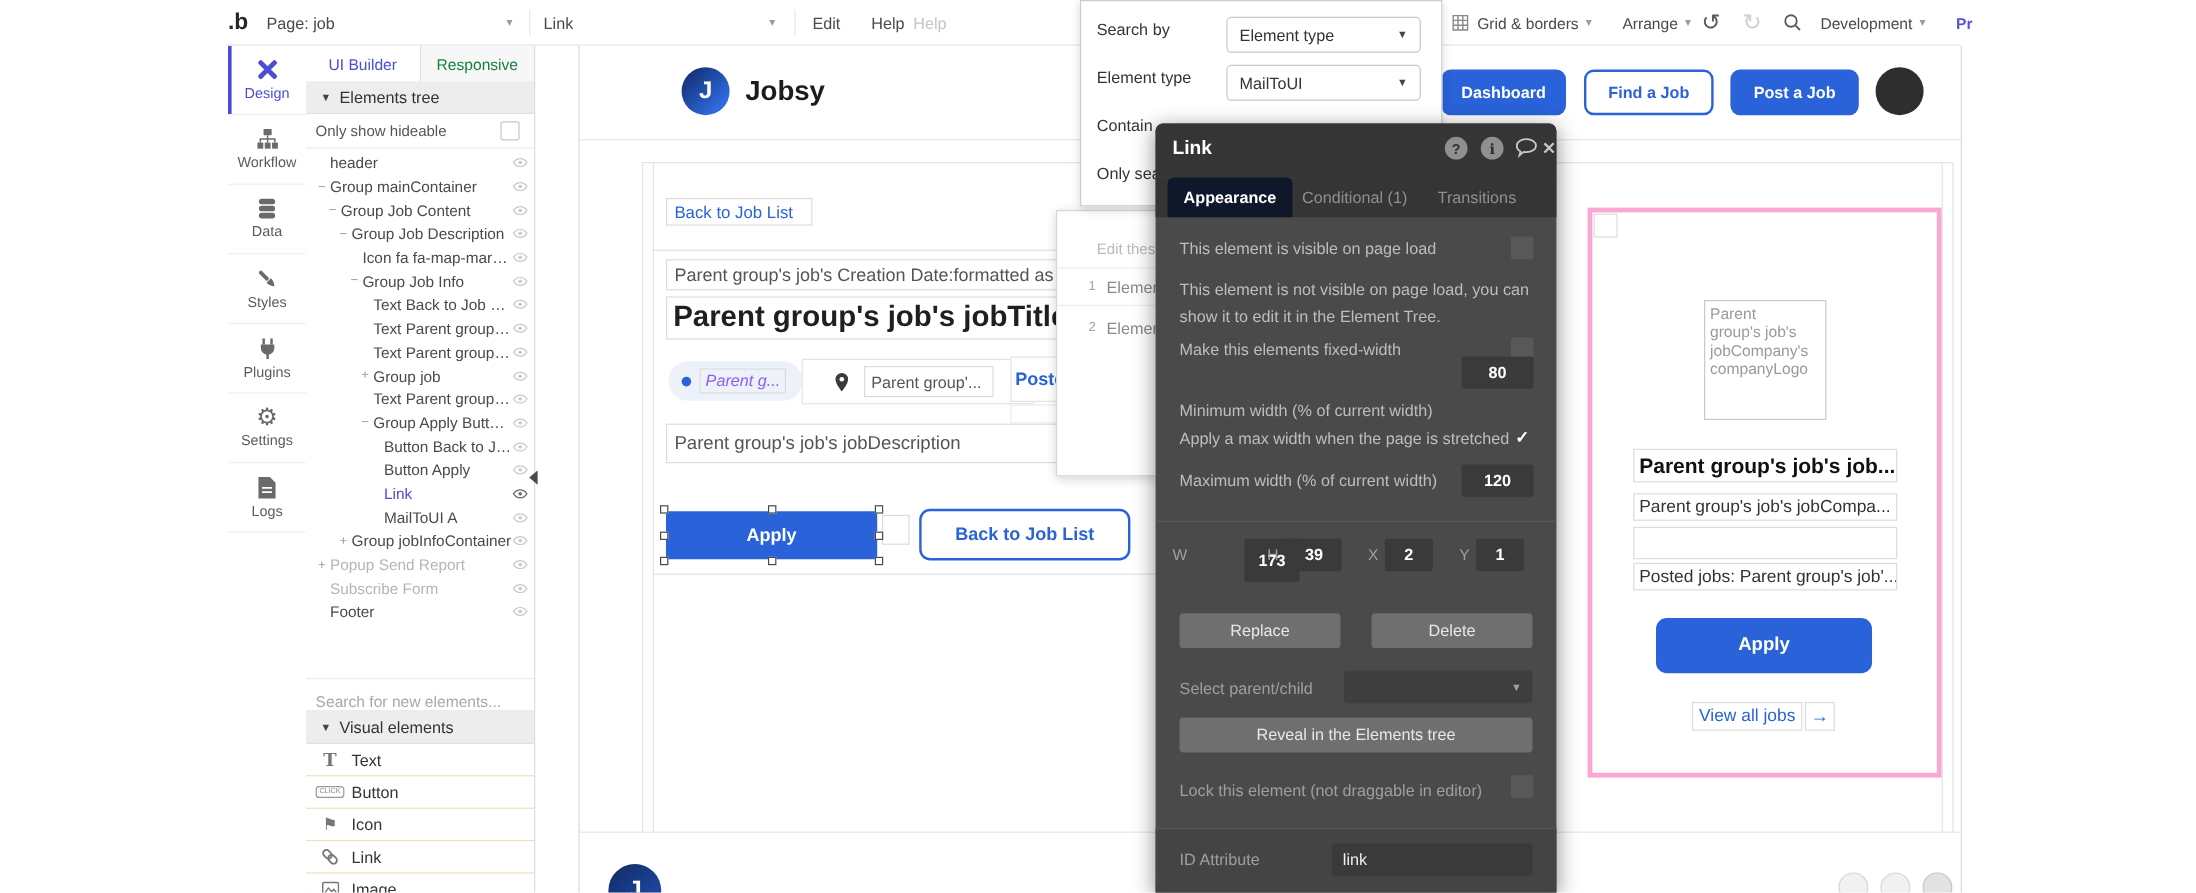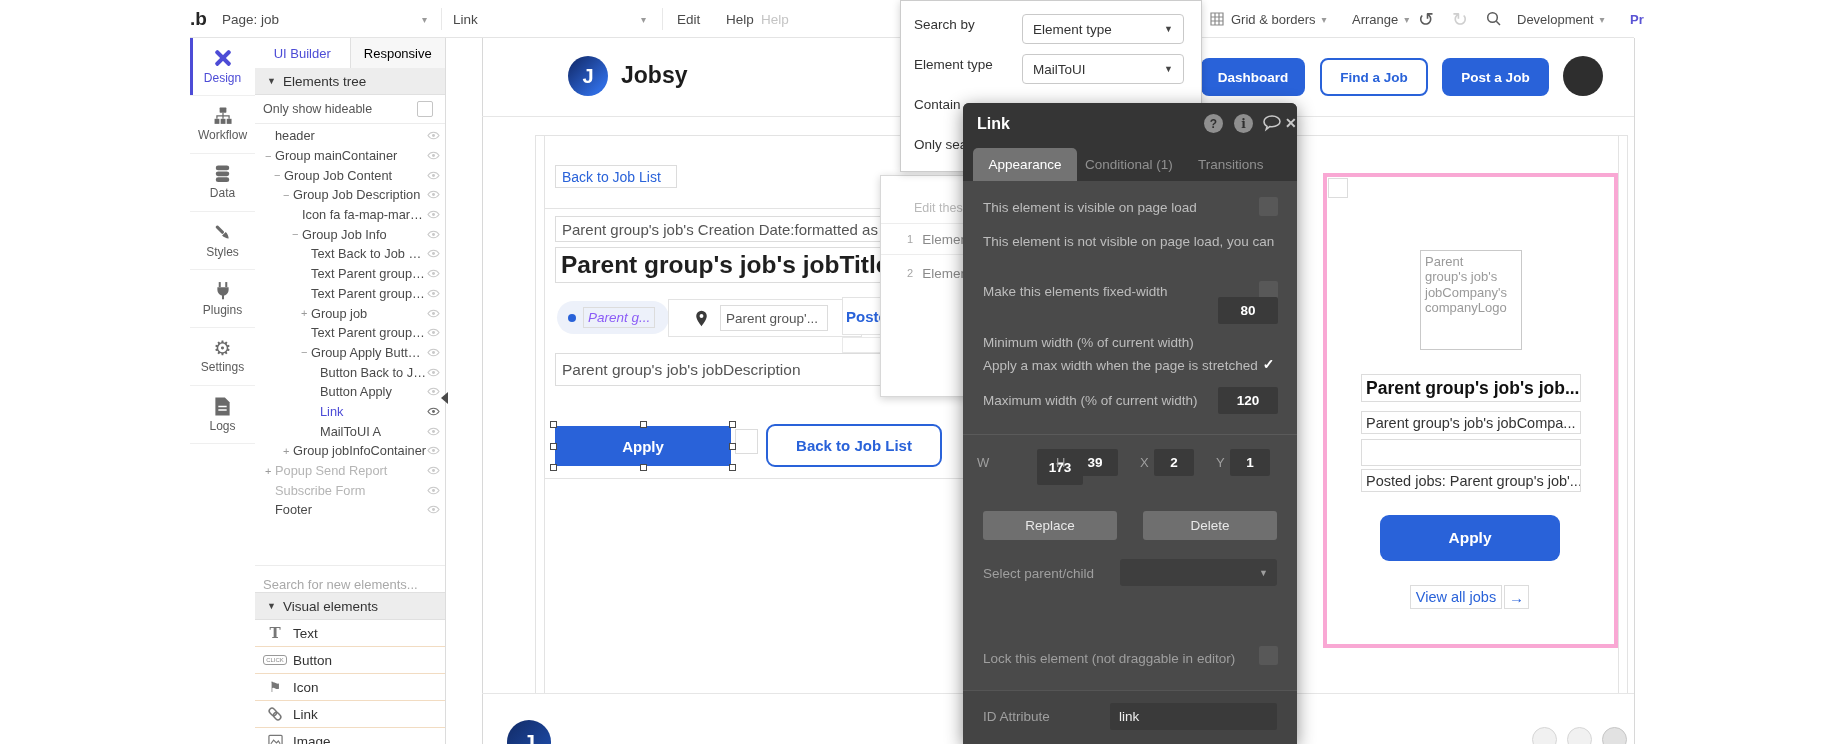--- a/index.html
+++ b/index.html
@@ -19,21 +19,21 @@
   .rail-item{position:relative;height:57px;border-bottom:1px solid #efefef;display:flex;flex-direction:column;align-items:center;justify-content:center;gap:3px;color:#5b5b5b;}
   .rail-item .rlabel{font-size:12px;}
   .rail-item.active{color:#4d4cd6;}
   .rail-item.active::before{content:"";position:absolute;left:0;top:0;width:3px;height:100%;background:#4d4cd6;}
   .rail-item svg{display:block;}
   
   .panel{position:absolute;left:255px;top:38px;width:190px;height:706px;background:#fff;border-right:1px solid #dcdcdc;z-index:10;}
   .ptabs{position:absolute;left:0;top:0;width:190px;height:30px;border-bottom:1px solid #e0e0e0;display:flex;}
   .ptab{flex:1;display:flex;align-items:center;justify-content:center;font-size:13px;}
   .ptab.on{color:#4d4cd6;}
-  .ptab.off{background:#f7f7f7;border-left:1px solid #e0e0e0;color:#000000;}
+  .ptab.off{background:#f7f7f7;border-left:1px solid #e0e0e0;color:#15803d;}
   .sect{position:absolute;left:0;width:190px;height:27px;background:#ededed;border-bottom:1px solid #e0e0e0;
         display:flex;align-items:center;font-size:13.5px;color:#333;padding-left:12px;box-sizing:border-box;gap:7px;}
   .sect .tri{font-size:9px;color:#444;}
   .trow{display:flex;align-items:center;height:19.7px;font-size:12.8px;color:#4a4a4a;padding-right:5px;}
   .trow .marker{width:10px;flex:none;color:#9a9a9a;font-size:11px;}
   .trow .tlabel{flex:1;white-space:nowrap;overflow:hidden;text-overflow:ellipsis;}
   .trow .eye{flex:none;color:#c9c9c9;display:flex;}
   .trow.selected .tlabel{color:#4d4cd6;}
   .trow.selected .eye{color:#6a6a6a;}
   .trow.muted .tlabel{color:#b5b5b5;}
@@ -53,21 +53,21 @@
   
   .spanel{position:absolute;background:#fff;border:1px solid #ccc;box-shadow:0 2px 8px rgba(0,0,0,.18);box-sizing:border-box;}
   .sel{position:absolute;border:1px solid #c9c9c9;border-radius:4px;background:#fff;display:flex;align-items:center;font-size:13.5px;color:#333;padding:0 10px;box-sizing:border-box;justify-content:space-between;}
   .slabel{position:absolute;font-size:13.5px;color:#333;}
   
   .popup{position:absolute;left:963px;top:103px;width:334px;height:641px;background:#4a4a4a;border-radius:6px 6px 0 0;
          box-shadow:0 4px 18px rgba(0,0,0,.45);z-index:40;}
   .pophead{position:absolute;left:0;top:0;width:334px;height:45px;background:#353535;border-radius:6px 6px 0 0;}
   .poptabs{position:absolute;left:0;top:45px;width:334px;height:33px;background:#353535;}
   .ptab2{position:absolute;top:0;height:33px;display:flex;align-items:center;font-size:13.5px;color:#909090;}
-  .ptab2.on{background:#737373;border-radius:5px 5px 0 0;color:#fff;font-weight:normal;justify-content:center;}
+  .ptab2.on{background:#0f172a;border-radius:5px 5px 0 0;color:#fff;font-weight:bold;justify-content:center;}
   .plabel{position:absolute;font-size:13.5px;color:#bdbdbd;}
   .pmut{position:absolute;font-size:13px;color:#9f9f9f;}
   .pcb{position:absolute;width:19px;height:19px;background:#585858;border-radius:2px;display:flex;align-items:center;justify-content:center;color:#fff;font-weight:bold;font-size:14px;}
   .pinput{position:absolute;background:#3a3a3a;border-radius:2px;color:#fff;font-weight:bold;font-size:13.5px;display:flex;align-items:center;justify-content:center;}
   .pbtn{position:absolute;background:#6f6f6f;border-radius:3px;color:#e8e8e8;font-size:13.5px;display:flex;align-items:center;justify-content:center;}
   .circ-ic{width:19px;height:19px;border-radius:50%;background:#8f8f8f;color:#303030;font-weight:bold;font-size:12px;display:flex;align-items:center;justify-content:center;}
   .icon-undo::before{content:"↺";}
   .icon-redo::before{content:"↻";}
 </style>
 </head>
@@ -599,20 +599,21 @@
       <div class="ptab2 on" style="left:10px;width:104px;">Appearance</div>
       <div class="ptab2" style="left:122px;">Conditional (1)</div>
       <div class="ptab2" style="left:235px;">Transitions</div>
     </div>
 
     <span class="plabel" style="left:20px;top:97px;">This element is visible on page load</span>
     <span class="pcb" style="left:296px;top:94px;"></span>
 
     <div class="plabel" style="left:20px;top:128px;line-height:1.6;">
       <div>This element is not visible on page load, you can</div>
+      <div>show it to edit it in the Element Tree.</div>
     </div>
 
     <span class="plabel" style="left:20px;top:181px;">Make this elements fixed-width</span>
     <span class="pcb" style="left:296px;top:178px;"></span>
 
     <span class="plabel" style="left:20px;top:232px;">Minimum width (% of current width)</span>
     <span class="pinput" style="left:255px;top:194px;width:60px;height:27px;">80</span>
 
     <span class="plabel" style="left:20px;top:255px;">Apply a max width when the page is stretched</span>
     <span class="pcb" style="left:296px;top:251px;background:transparent;">
@@ -634,20 +635,21 @@
     <span class="pinput" style="left:267px;top:346px;width:40px;height:27px;">1</span>
 
     <div class="pbtn" style="left:20px;top:408px;width:134px;height:29px;">Replace</div>
     <div class="pbtn" style="left:180px;top:408px;width:134px;height:29px;">Delete</div>
 
     <span class="pmut" style="left:20px;top:463px;font-size:13.5px;">Select parent/child</span>
     <div class="abs" style="left:157px;top:456px;width:157px;height:27px;background:#3e3e3e;border-radius:3px;display:flex;align-items:center;justify-content:flex-end;padding-right:9px;box-sizing:border-box;">
       <span style="font-size:9px;color:#9f9f9f;">▼</span>
     </div>
 
+    <div class="pbtn" style="left:20px;top:495px;width:294px;height:29px;">Reveal in the Elements tree</div>
 
     <span class="pmut" style="left:20px;top:548px;font-size:13.5px;">Lock this element (not draggable in editor)</span>
     <span class="pcb" style="left:296px;top:543px;"></span>
 
     <div class="abs" style="left:0;top:587px;width:334px;height:54px;background:#444;border-top:1px solid #555;">
       <span class="pmut" style="left:20px;top:18px;font-size:13.5px;">ID Attribute</span>
       <span class="pinput" style="left:147px;top:12px;width:167px;height:27px;justify-content:flex-start;padding-left:9px;box-sizing:border-box;font-weight:normal;color:#eee;">link</span>
     </div>
   </div>
 

